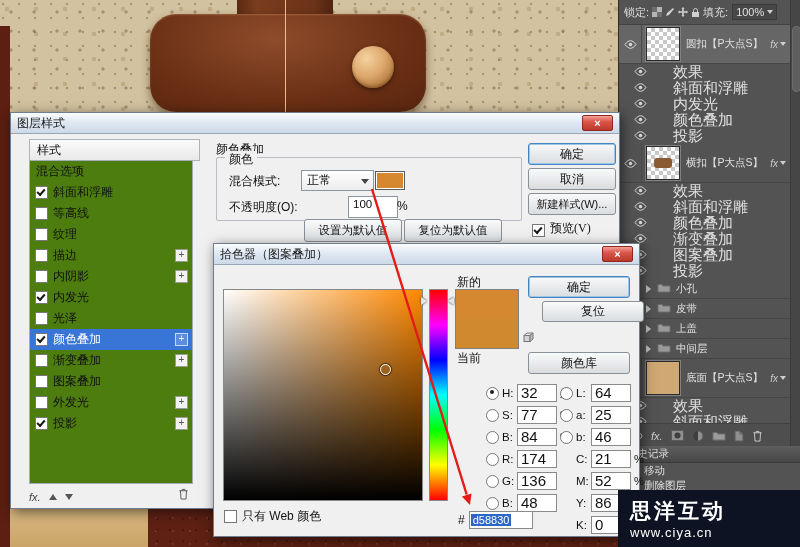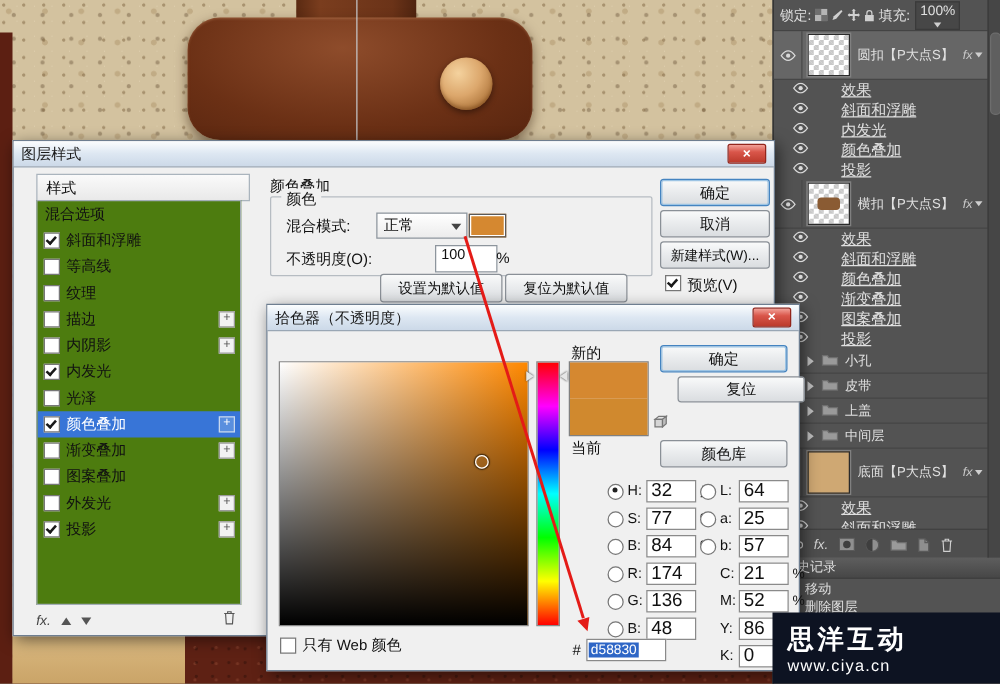--- a/index.html
+++ b/index.html
@@ -30,37 +30,37 @@
     box-shadow:0 2px 5px rgba(0,0,0,.45), inset 0 -2px 3px rgba(90,45,10,.4);}
   .guide{position:absolute;left:285px;top:0;width:1px;height:112px;background:#ccd4da;opacity:.9;}
 
   
   .panel{position:absolute;left:618px;top:0;width:182px;height:547px;background:#535353;
          border-left:1px solid #2d2d2d;color:#e0e0e0;font-size:11px;z-index:1;}
   .lock-row{position:absolute;left:0;top:0;width:172px;height:24px;display:flex;align-items:center;gap:3px;
             padding-left:5px;border-bottom:1px solid #434343;}
   .lock-icons{display:flex;gap:3px;align-items:center;}
   .fill-box{display:inline-flex;align-items:center;gap:3px;background:#474747;border:1px solid #3a3a3a;
-            padding:1px 3px;margin-left:1px;flex-direction:column;}
+            padding:1px 3px;margin-left:1px;}
   .tri-down{width:0;height:0;border-left:3px solid transparent;border-right:3px solid transparent;border-top:4px solid #cfcfcf;}
   #layer-rows{position:absolute;left:0;top:25px;width:172px;}
   .lrow{height:38px;display:flex;align-items:center;border-bottom:1px solid #464646;}
   .lrow.sel{background:#666;}
   .eyecell{width:22px;display:flex;justify-content:center;align-items:center;align-self:stretch;border-right:1px solid #494949;flex:none;}
   .thumb{width:32px;height:32px;margin:0 6px 0 4px;border:1px solid #2b2b2b;box-shadow:0 0 0 1px #808080;position:relative;flex:none;}
   .thumb.checker{background-color:#fff;
     background-image:linear-gradient(45deg,#c8c8c8 25%,transparent 25%,transparent 75%,#c8c8c8 75%),
                      linear-gradient(45deg,#c8c8c8 25%,transparent 25%,transparent 75%,#c8c8c8 75%);
     background-size:8px 8px;background-position:0 0,4px 4px;}
   .thumb .spot{position:absolute;left:7px;top:11px;width:18px;height:10px;border-radius:3px;background:#8a5b33;}
   .thumb.tan{background:#cfa873;}
   .lname{flex:1;font-size:10.5px;white-space:nowrap;overflow:hidden;}
   .fxbadge{display:flex;align-items:center;gap:2px;padding-right:5px;color:#c9c9c9;font-style:italic;font-size:10px;flex:none;}
   .erow{height:16px;display:flex;align-items:center;padding-left:15px;}
-  .erow .elabel{margin-left:26px;font-size:12px;text-decoration:underline;}
+  .erow .elabel{margin-left:26px;font-size:15px;}
   .grow{height:19px;display:flex;align-items:center;border-bottom:1px solid #464646;padding-left:6px;}
   .tri-right{width:0;height:0;border-top:4px solid transparent;border-bottom:4px solid transparent;border-left:5px solid #bfbfbf;margin:0 6px 0 8px;}
   .grow .glabel{font-size:10.5px;margin-left:5px;}
   .panel-toolbar{position:absolute;left:0;top:423px;width:172px;height:23px;border-top:1px solid #414141;
                  display:flex;align-items:center;gap:8px;padding-left:10px;background:#4e4e4e;}
   .tbi{display:flex;align-items:center;}
   .fxtext{font-style:italic;font-size:11px;color:#d0d0d0;}
   .hist-header{position:absolute;left:0;top:446px;width:182px;height:16px;background:linear-gradient(#5e5e5e,#474747);
                border-bottom:1px solid #3a3a3a;display:flex;align-items:center;padding-left:8px;font-size:10.5px;}
   #hist-rows{position:absolute;left:0;top:463px;width:172px;}
@@ -116,21 +116,21 @@
   .swatch{position:absolute;left:364px;top:58px;width:28px;height:17px;border:1px solid #5a5a5a;box-shadow:0 0 0 1px #fff inset;}
   .row-op-label{position:absolute;left:218px;top:86px;}
   .opbox{position:absolute;left:337px;top:83px;width:40px;height:18px;background:#fff;border:1px solid #8d959d;
          padding:1px 4px;font-size:11.5px;}
   .oppct{position:absolute;left:386px;top:86px;}
   .btn-setdef{left:293px;top:106px;width:96px;height:21px;font-size:11.5px;}
   .btn-resetdef{left:393px;top:106px;width:96px;height:21px;font-size:11.5px;}
   .ls .btn-ok{left:517px;top:30px;width:86px;height:20px;}
   .ls .btn-cancel{left:517px;top:55px;width:86px;height:20px;}
   .ls .btn-new{left:517px;top:80px;width:86px;height:20px;font-size:11px;}
-  .chk-preview{position:absolute;left:521px;top:107px;display:flex;align-items:flex-start;gap:5px;}
+  .chk-preview{position:absolute;left:521px;top:107px;display:flex;align-items:flex-end;gap:5px;font-family:Liberation Serif, serif;}
 
   
   .cp{left:213px;top:243px;width:425px;height:292px;z-index:3;}
   .cfield{position:absolute;left:9px;top:45px;width:198px;height:210px;border:1px solid #888;}
   .cfield .sat{position:absolute;inset:0;}
   .cfield .val{position:absolute;inset:0;background:linear-gradient(to bottom,rgba(0,0,0,0),#000);}
   .cmarker{position:absolute;left:156px;top:74px;width:9px;height:9px;border-radius:50%;
            border:1px solid #fff;box-shadow:0 0 1px 1px rgba(0,0,0,.6);}
   .hue{position:absolute;left:215px;top:45px;width:17px;height:210px;border:1px solid #888;
        background:linear-gradient(to bottom,#f00 0%,#f0f 16.7%,#00f 33.3%,#0ff 50%,#0f0 66.7%,#ff0 83.3%,#f00 100%);}
@@ -562,21 +562,21 @@
     <div class="btn btn-cancel">取消</div>
     <div class="btn btn-new">新建样式(W)...</div>
     <div class="chk-preview">
       <span class="cb checked"></span>
       <span>预览(V)</span>
     </div>
   </div>
 
   <div class="win cp">
     <div class="titlebar">
-      <span>拾色器（不透明度）</span>
+      <span>拾色器（图案叠加）</span>
       <span class="close"></span>
     </div>
     <div class="cfield">
       <div class="sat" id="satlayer" style="background: linear-gradient(to right, rgb(255, 255, 255), rgb(255, 136, 0));"></div>
       <div class="val"></div>
       <div class="cmarker"></div>
     </div>
     <div class="hue"></div>
     <div class="hue-arrow-l"></div>
     <div class="hue-arrow-r"></div>
@@ -641,21 +641,21 @@
         </div>
         <div class="frow">
           <div class="radio"></div>
           <div class="flabel">a:</div>
           <div class="nbox">25</div>
           <div class="funit"></div>
         </div>
         <div class="frow">
           <div class="radio"></div>
           <div class="flabel">b:</div>
-          <div class="nbox">57</div>
+          <div class="nbox">46</div>
           <div class="funit"></div>
         </div>
         <div class="frow">
           <div class="radio blank"></div>
           <div class="flabel">C:</div>
           <div class="nbox">21</div>
           <div class="funit">%</div>
         </div>
         <div class="frow">
           <div class="radio blank"></div>

